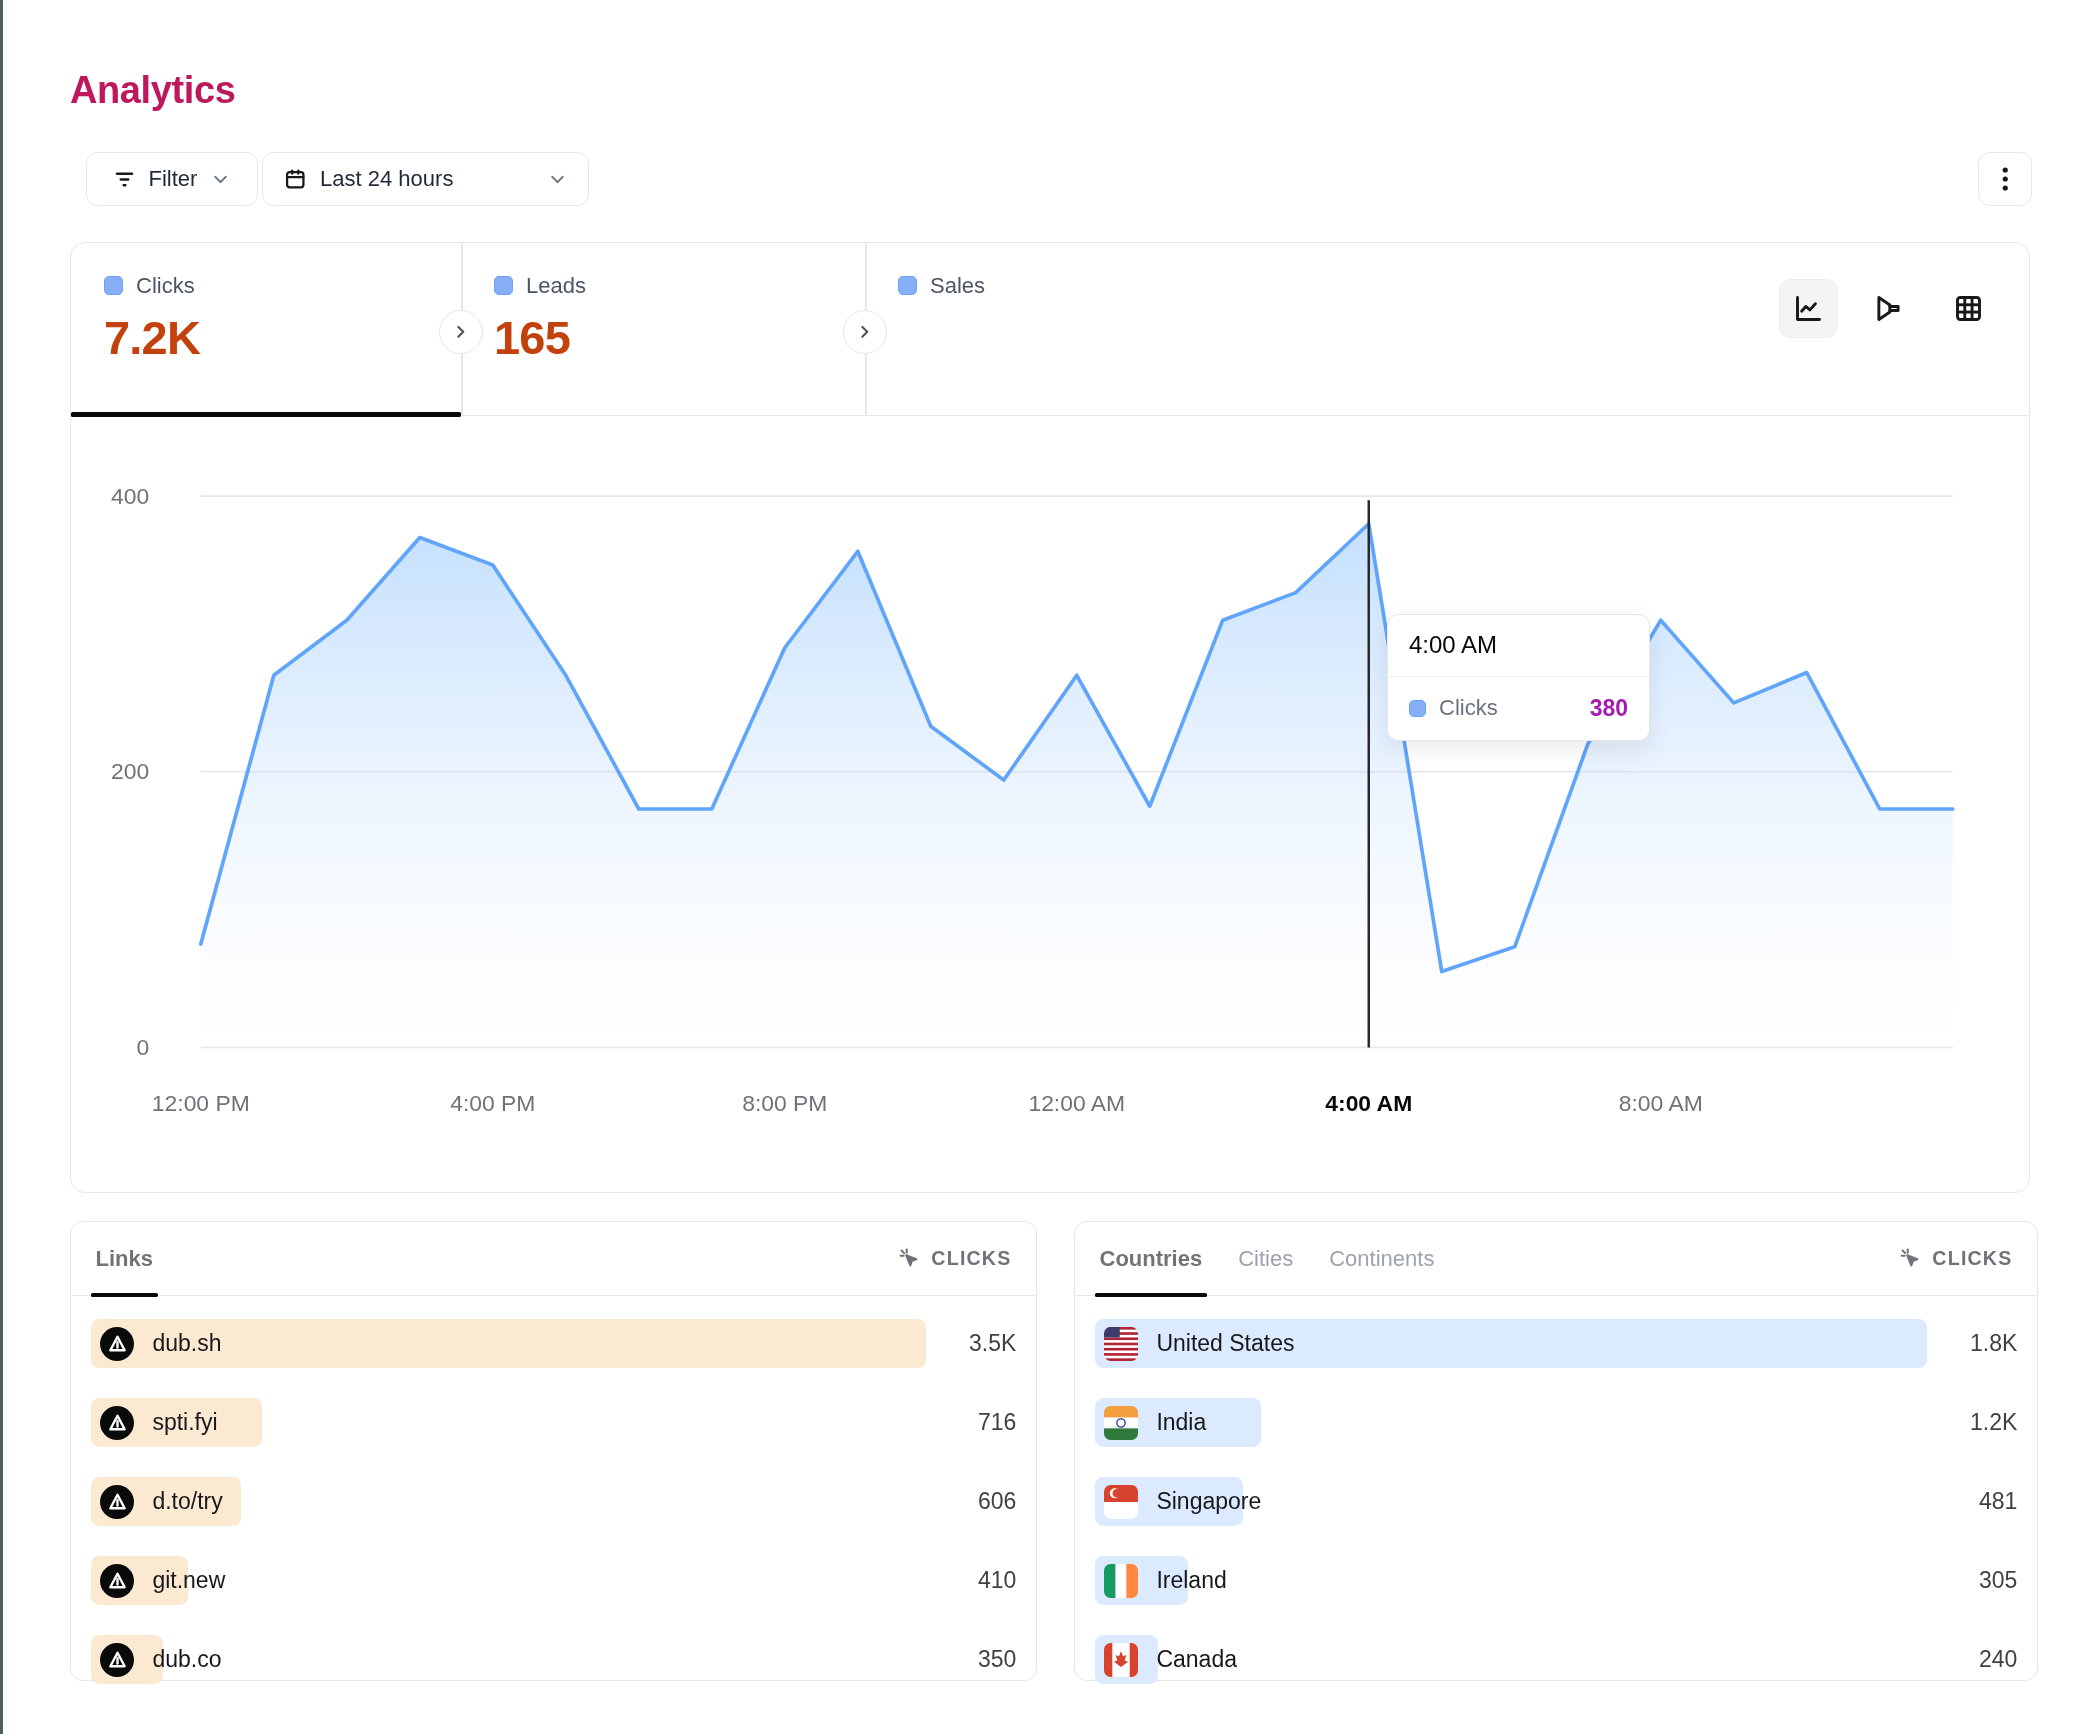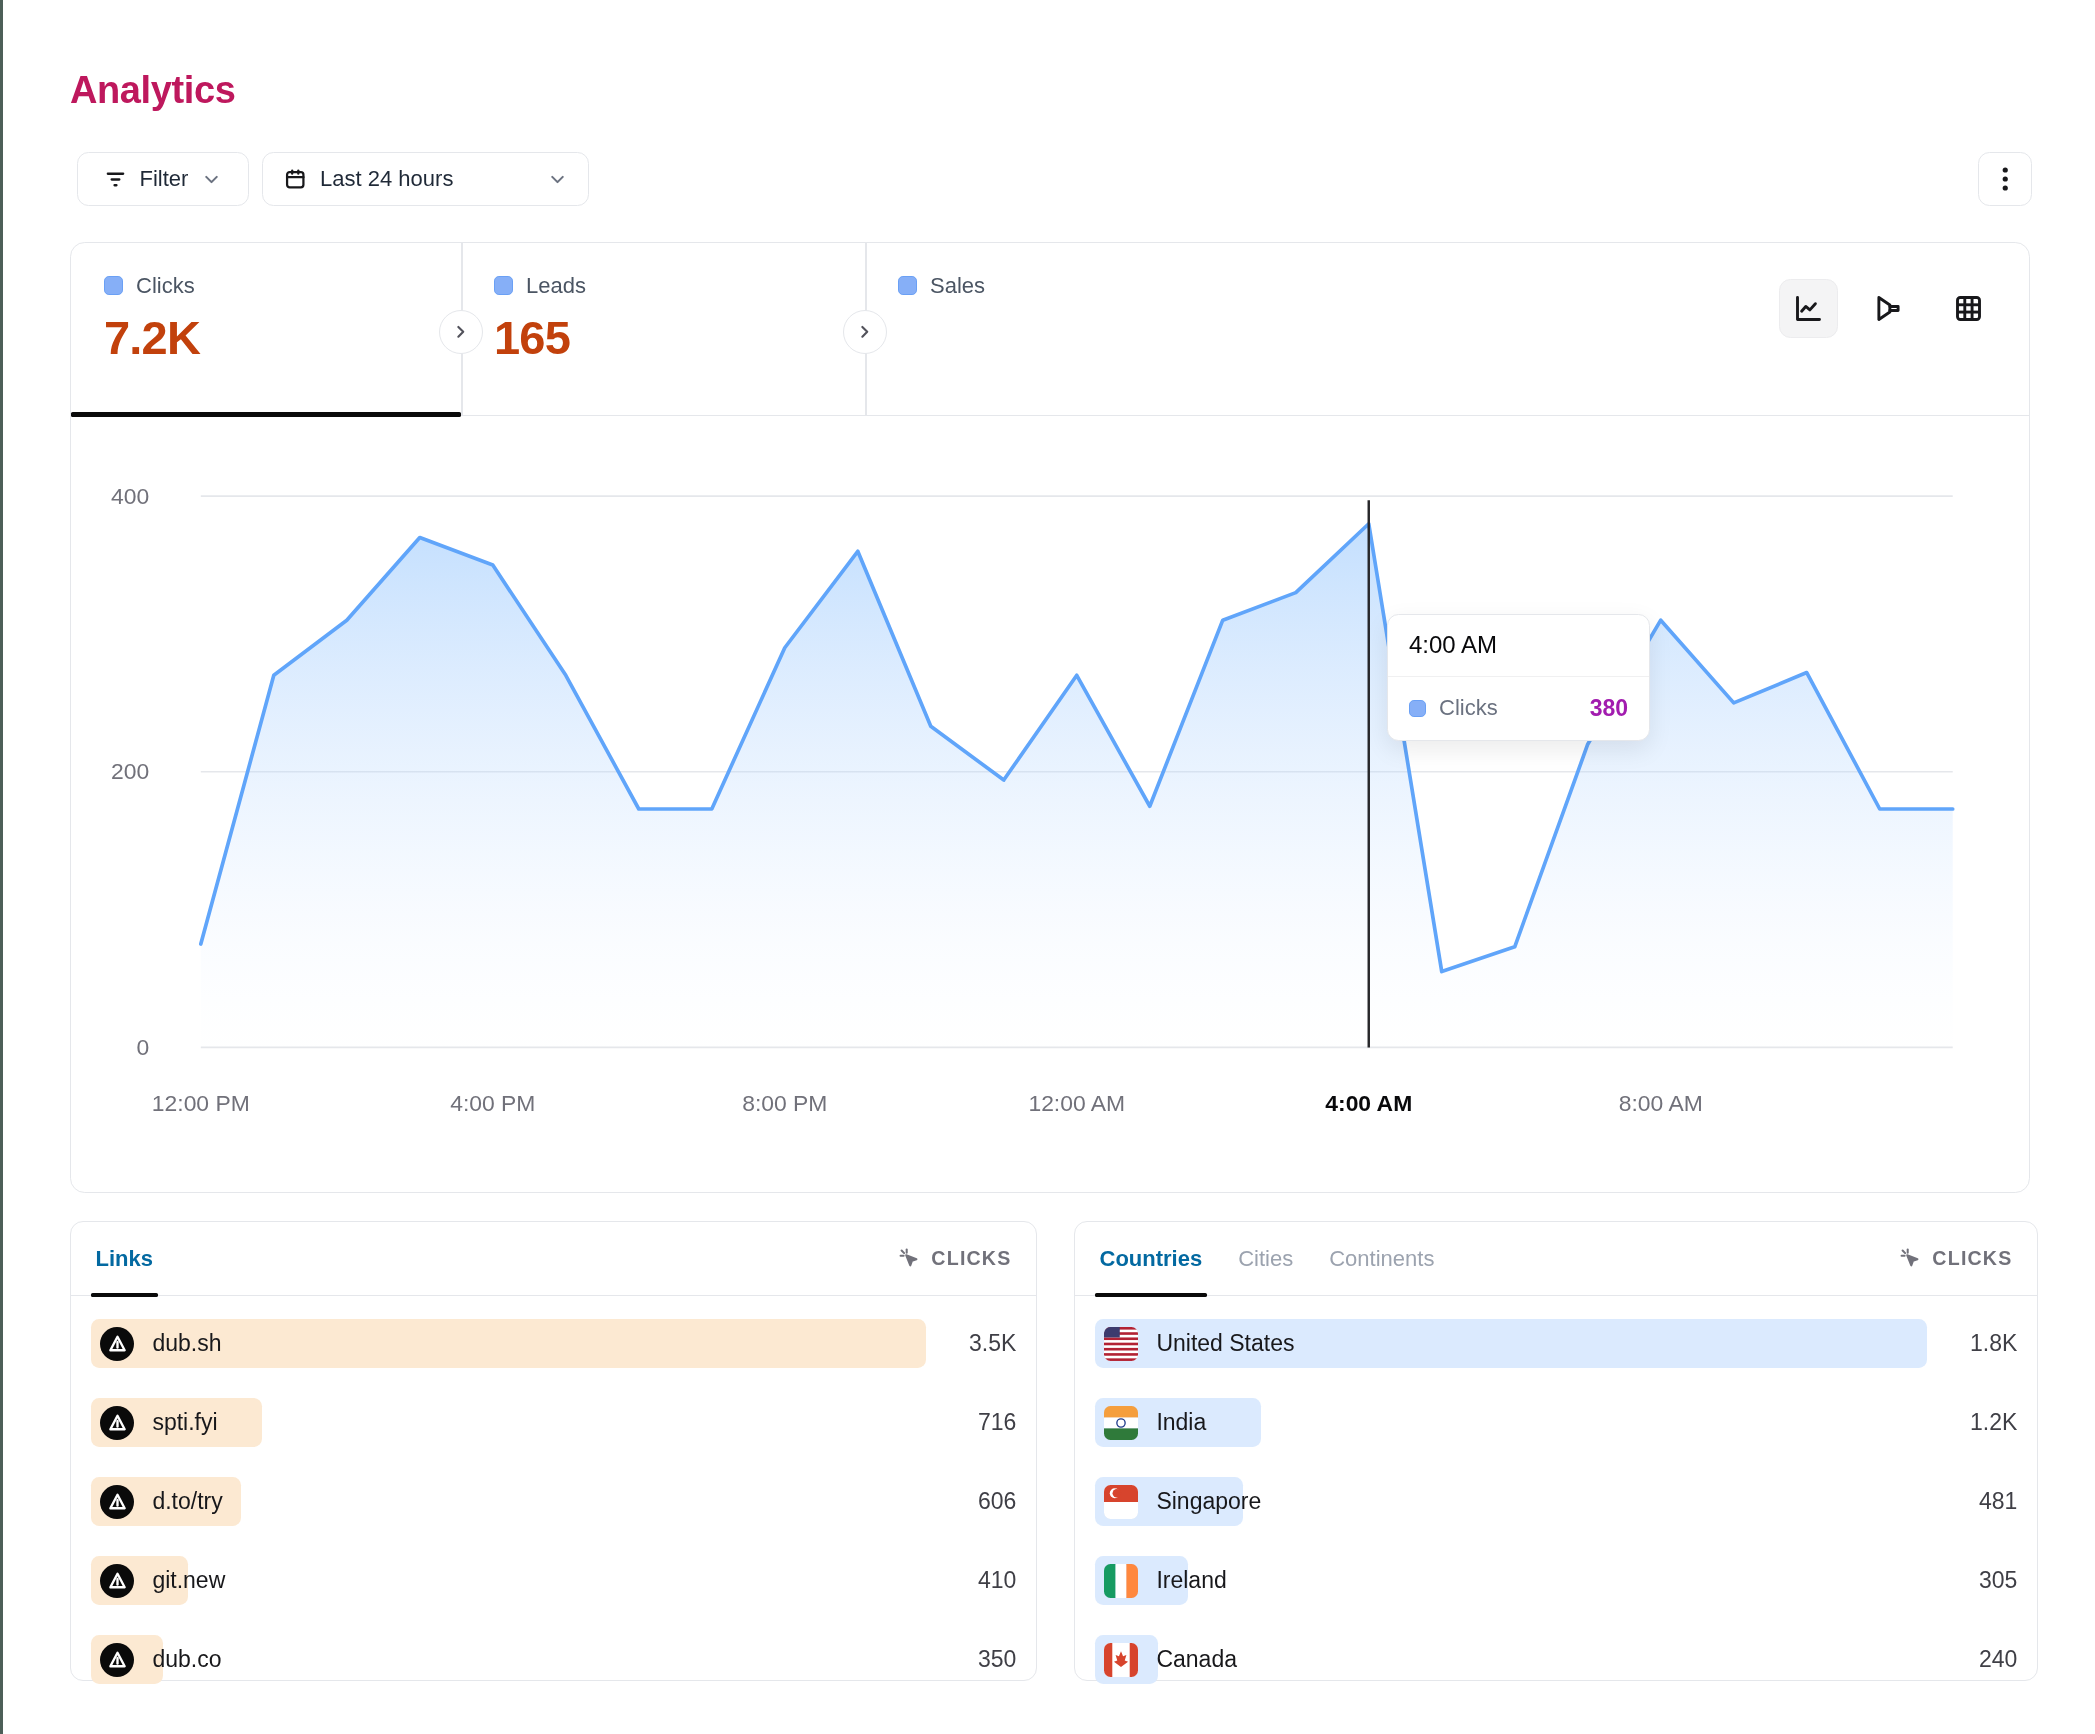--- a/index.html
+++ b/index.html
@@ -5,21 +5,21 @@
   * { margin:0; padding:0; box-sizing:border-box; }
   html,body { width:2096px; height:1735px; background:#fff; font-family:"Liberation Sans", sans-serif; color:#111827; overflow:hidden; }
   #app { position:relative; width:2096px; height:1735px; background:#fff; }
   #edge-strip { position:absolute; left:0; top:0; width:3.3px; height:1735px; background:#4d5f58; }
 
   
   #page-title { position:absolute; left:70px; top:69px; font-size:38px; font-weight:800; letter-spacing:-0.4px; color:#be185d; }
 
   
   .btn { position:absolute; top:152px; height:54px; background:#fff; border:1.6px solid #e5e7eb; border-radius:11.5px; display:flex; align-items:center; gap:13px; padding:0 19.6px; font-size:22px; color:#1f2937; cursor:pointer; }
-  #filter-btn { left:77px; width:172px; justify-content:center; }
+  #filter-btn { left:86px; width:172px; justify-content:center; }
   #date-btn { left:262px; width:327px; }
   #date-btn .chev { margin-left:auto; }
   #kebab-btn { position:absolute; left:1978px; top:152px; width:54px; height:54px; border:1.6px solid #e5e7eb; border-radius:11.5px; background:#fff; display:flex; align-items:center; justify-content:center; cursor:pointer; }
 
   
   #main-card { position:absolute; left:70px; top:242px; width:1960px; height:951px; border:1.6px solid #e5e7eb; border-radius:14.7px; background:#fff; }
   #stats-row { position:absolute; left:0; top:0; width:100%; height:173px; border-bottom:1.6px solid #e5e7eb; }
   .stat { position:absolute; top:0; height:100%; padding:29.5px 0 0 33px; }
   .stat-head { display:flex; align-items:center; gap:13px; font-size:22px; color:#4b5563; }
   .legend-sq { width:19px; height:19px; border-radius:4.9px; background:#86aff7; border:1.6px solid #6aa0f5; }
@@ -40,21 +40,21 @@
   #tooltip .tt-label { font-size:22px; color:#6b7280; }
   #tooltip .tt-value { margin-left:auto; font-size:23px; font-weight:700; color:#a21caf; }
 
   
   .panel { position:absolute; top:1221px; height:460px; border:1.6px solid #e5e7eb; border-radius:13px; background:#fff; }
   #links-panel { left:70px; width:967px; }
   #geo-panel { left:1074px; width:964px; }
   .panel-head { position:relative; height:74px; border-bottom:1.6px solid #e5e7eb; display:flex; align-items:center; padding:0 24.5px; }
   .tabs { display:flex; gap:36px; height:100%; align-items:center; }
   .tab { position:relative; font-size:22px; color:#9ca3af; height:100%; display:flex; align-items:center; cursor:pointer; }
-  .tab.active { color:#0369a1; font-weight:700; }
+  .tab.active { color:#737373; font-weight:700; }
   .tab.active::after { content:""; position:absolute; left:-4.9px; right:-4.9px; bottom:-1.6px; height:4.1px; background:#0a0a0a; border-radius:1.6px; }
   .metric-badge { margin-left:auto; display:flex; align-items:center; gap:9.8px; color:#71717a; font-size:19.6px; letter-spacing:1.2px; font-weight:600; }
   .rows { position:absolute; left:19.6px; right:19.6px; top:97px; }
   .row { position:relative; height:49px; margin-bottom:30px; display:flex; align-items:center; cursor:pointer; }
   .row-track { position:relative; flex:1; height:49px; }
   .row-bar { position:absolute; left:0; top:0; height:49px; border-radius:8.2px; }
   .row-content { position:absolute; left:9.8px; top:0; height:49px; display:flex; align-items:center; gap:18px; }
   .row-name { font-size:23px; color:#18181b; }
   .row-value { width:90px; text-align:right; font-size:23px; color:#3f3f46; }
   .avatar { width:34px; height:34px; border-radius:50%; background:#0a0a0a; display:flex; align-items:center; justify-content:center; }

